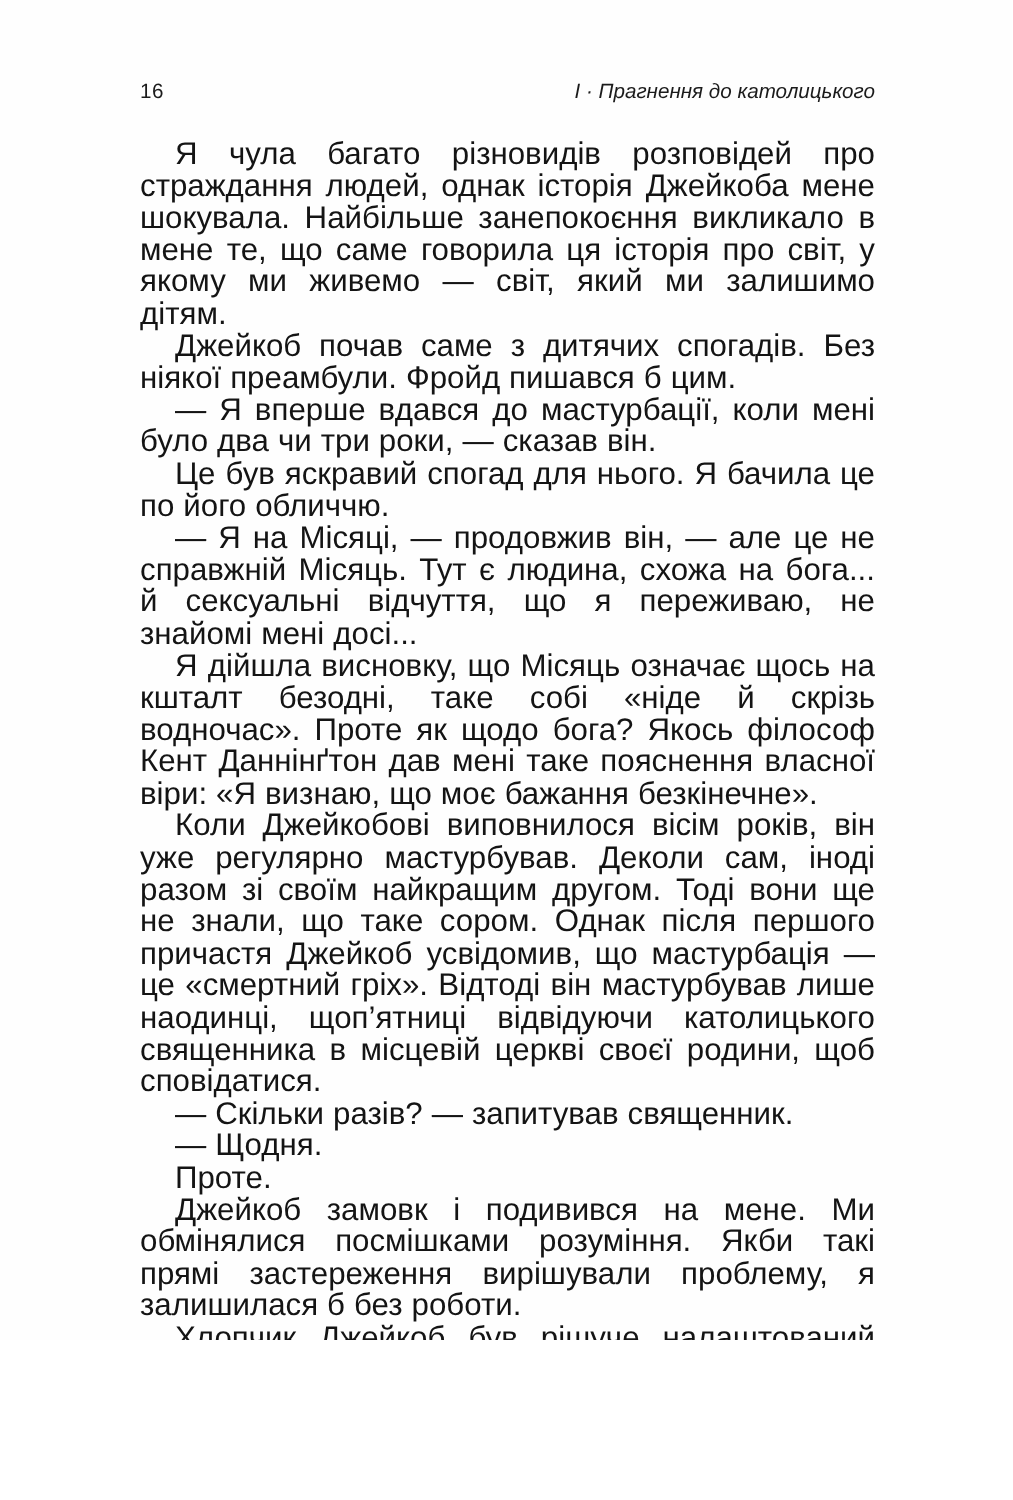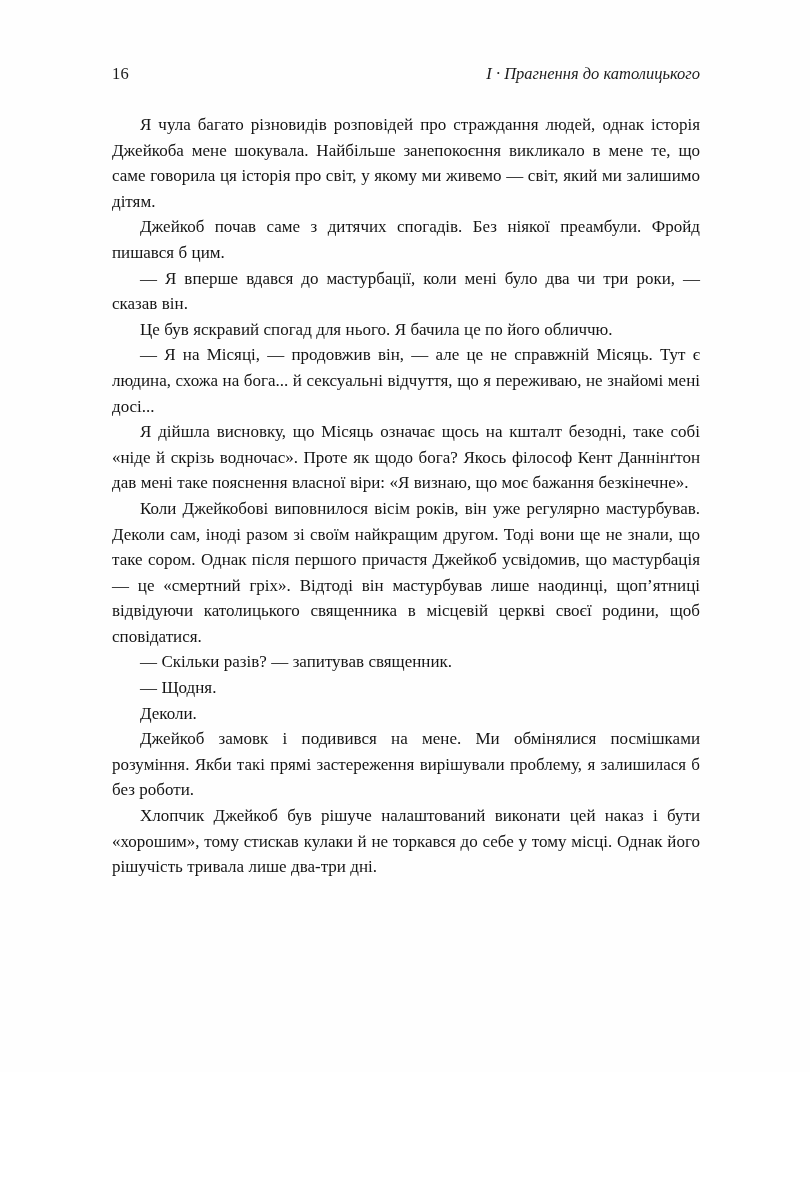--- a/index.html
+++ b/index.html
@@ -8,21 +8,21 @@
     background: #ffffff;
   }
 
   .page {
     position: relative;
     width: 810px;
     height: 1072px;
     margin: 0 auto;
     background: #fefefe;
     color: #111111;
-    font-family: Liberation Serif, serif;
+    font-family: Liberation Sans, sans-serif;
     overflow: hidden;
   }
 
   .page-header {
     display: flex;
     justify-content: space-between;
     align-items: baseline;
     padding: 64px 110px 0 112px;
     font-size: 16.5px;
     color: #1b1b1b;
@@ -32,21 +32,21 @@
     font-style: normal;
     letter-spacing: 0.02em;
   }
 
   .running-head {
     font-style: italic;
   }
 
   .body-text {
     padding: 28px 110px 0 112px;
-    font-size: 17px;
+    font-size: 25px;
     line-height: 25.6px;
     text-align: justify;
     color: #141414;
     hyphens: auto;
     -webkit-hyphens: auto;
     word-spacing: 0.01em;
   }
 
   .body-text p {
     text-indent: 28px;
@@ -66,18 +66,18 @@
   <main class="body-text">
     <p>Я чула багато різновидів розповідей про страждання людей, однак історія Джейкоба мене шокувала. Найбільше занепокоєння викликало в мене те, що саме говорила ця історія про світ, у якому ми живемо — світ, який ми залишимо дітям.</p>
     <p>Джейкоб почав саме з дитячих спогадів. Без ніякої преамбули. Фройд пишався б цим.</p>
     <p>— Я вперше вдався до мастурбації, коли мені було два чи три роки, — сказав він.</p>
     <p>Це був яскравий спогад для нього. Я бачила це по його обличчю.</p>
     <p>— Я на Місяці, — продовжив він, — але це не справжній Місяць. Тут є людина, схожа на бога... й сексуальні відчуття, що я переживаю, не знайомі мені досі...</p>
     <p>Я дійшла висновку, що Місяць означає щось на кшталт безодні, таке собі «ніде й скрізь водночас». Проте як щодо бога? Якось філософ Кент Даннінґтон дав мені таке пояснення власної віри: «Я визнаю, що моє бажання безкінечне».</p>
     <p>Коли Джейкобові виповнилося вісім років, він уже регулярно мастурбував. Деколи сам, іноді разом зі своїм найкращим другом. Тоді вони ще не знали, що таке сором. Однак після першого причастя Джейкоб усвідомив, що мастурбація — це «смертний гріх». Відтоді він мастурбував лише наодинці, щоп’ятниці відвідуючи католицького священника в місцевій церкві своєї родини, щоб сповідатися.</p>
     <p>— Скільки разів? — запитував священник.</p>
     <p>— Щодня.</p>
-    <p>Деколи.</p>
+    <p>Проте.</p>
     <p>Джейкоб замовк і подивився на мене. Ми обмінялися посмішками розуміння. Якби такі прямі застереження вирішували проблему, я залишилася б без роботи.</p>
     <p>Хлопчик Джейкоб був рішуче налаштований виконати цей наказ і бути «хорошим», тому стискав кулаки й не торкався до себе у тому місці. Однак його рішучість тривала лише два-три дні.</p>
   </main>
 
 </div>
 
 </body></html>

